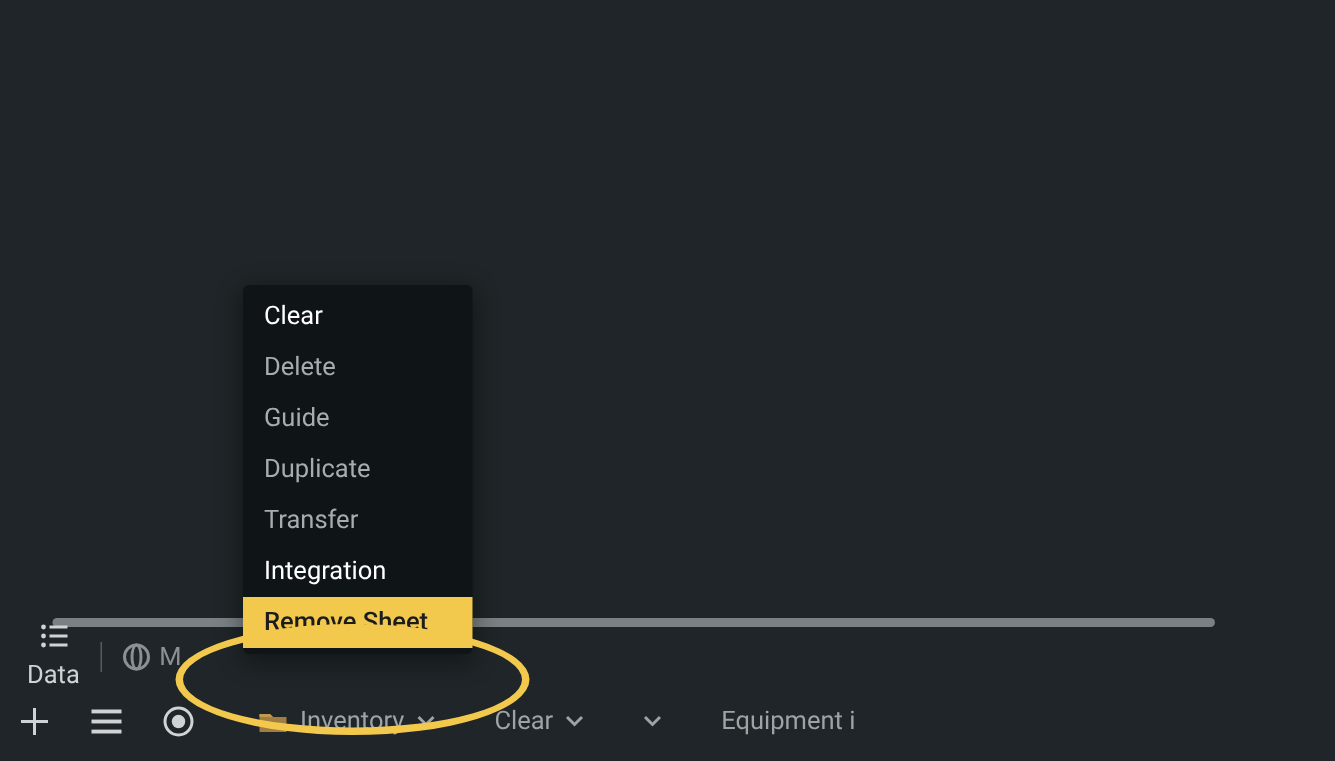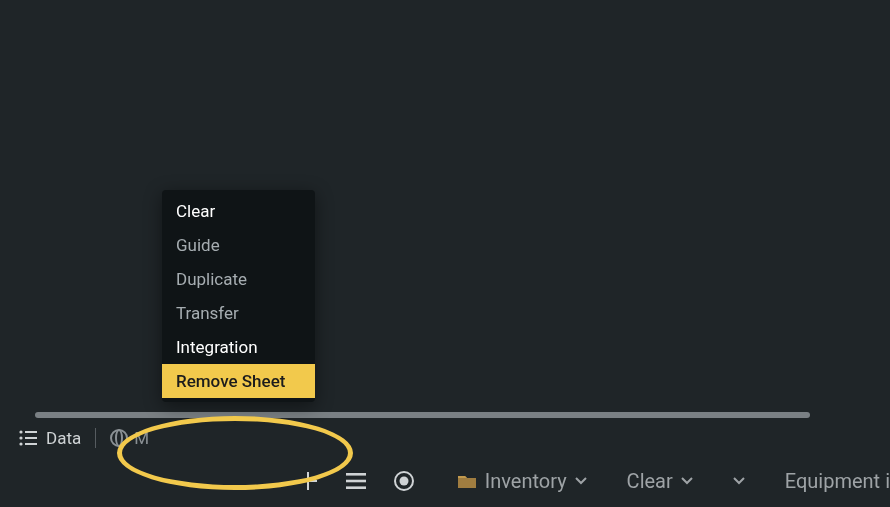--- a/index.html
+++ b/index.html
@@ -37,20 +37,21 @@
     gap: 14px;
     color: #b7bcbf;
     font-size: 17px;
   }
   .data-btn {
     display: flex;
     align-items: center;
     gap: 8px;
     color: #cfd3d5;
     cursor: pointer;
+    flex-direction: column;
   }
   .data-icon svg { display: block; }
   .vdiv {
     width: 1px;
     height: 20px;
     background: #565c60;
   }
   .ma-btn {
     display: flex;
     align-items: center;
@@ -79,22 +80,21 @@
     position: absolute;
     left: 0;
     right: 0;
     bottom: 0;
     height: 52px;
     display: flex;
     align-items: center;
     padding-left: 12px;
     gap: 26px;
     color: #9ea3a6;
-    font-size: 20px;
-    justify-content: flex-end;
+    font-size: 17px;
   }
   .plus-btn, .menu-btn, .rec-btn {
     display: flex;
     align-items: center;
     justify-content: center;
     cursor: pointer;
     color: #cfd3d5;
   }
   .plus-btn svg, .menu-btn svg, .rec-btn svg { display: block; }
   .tabs {
@@ -231,20 +231,21 @@
       </span>
     </div>
     <div class="tab">
       <span>Equipment i</span>
     </div>
   </div>
 </div>
 
 <div class="context-menu">
   <div class="menu-item active-white">Clear</div>
+  <div class="menu-item">Delete</div>
   <div class="menu-item">Guide</div>
   <div class="menu-item">Duplicate</div>
   <div class="menu-item">Transfer</div>
   <div class="menu-item active-white">Integration</div>
   <div class="menu-item highlight">Remove Sheet</div>
 </div>
 
 <div class="ellipse-annot"></div>
 
 </body></html>

